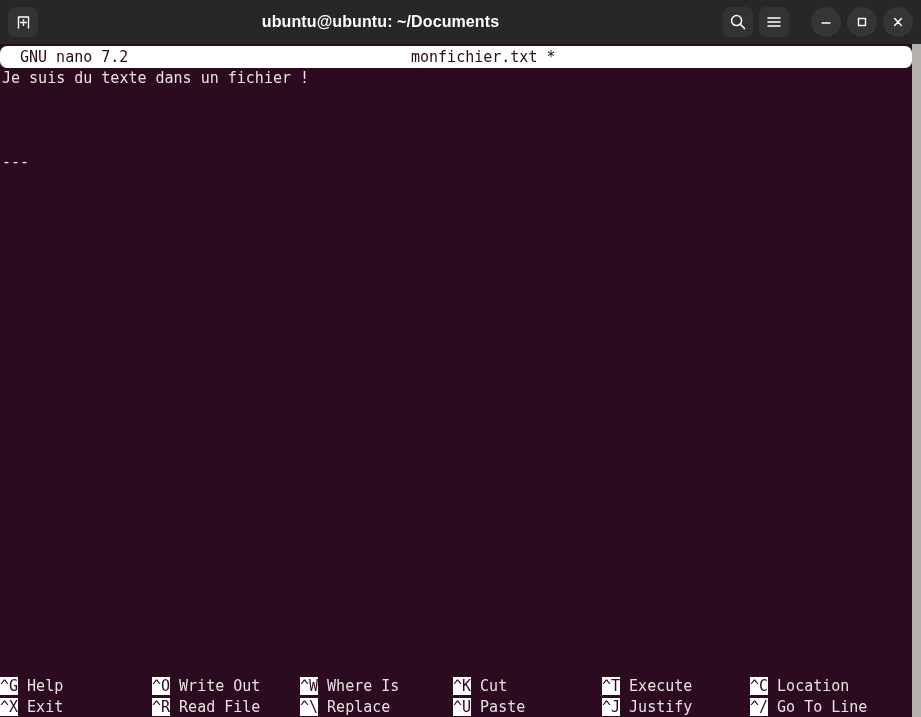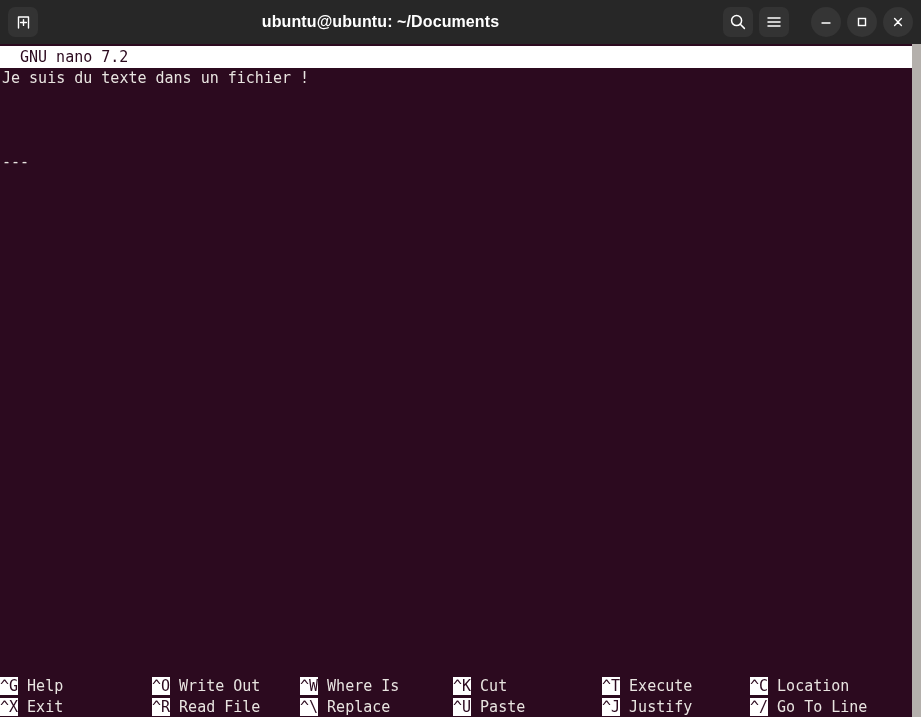--- a/index.html
+++ b/index.html
@@ -72,20 +72,21 @@
     position: absolute;
     top: 46px;
     left: 0;
     width: 912px;
     height: 22px;
     background: #ffffff;
     color: #2c0a1f;
     font-size: 15px;
     line-height: 22px;
     white-space: pre;
+    border-radius: 7px;
   }
   .nh-version {
     position: absolute;
     left: 20px;
     top: 0;
   }
   .nh-filename {
     position: absolute;
     left: 411px;
     top: 0;
@@ -207,20 +208,21 @@
         <svg class="ico" width="16" height="16" viewBox="0 0 16 16">
           <path d="M4.6 4.6 L11.4 11.4 M11.4 4.6 L4.6 11.4" stroke="#ffffff" stroke-width="1.4" stroke-linecap="round"></path>
         </svg>
       </div>
 
     </div>
   </div>
 
   <div class="nano-header">
     <span class="nh-version">GNU nano 7.2</span>
+    <span class="nh-filename">monfichier.txt *</span>
   </div>
 
   <div class="editor" id="editor">
       <div class="eline" style="top: 0px;">Je suis du texte dans un fichier !</div>
       <div class="eline" style="top: 84px;">---</div>
     </div>
 
   <div class="shortcuts">
     <div class="sc-row r1" id="sc-row-1"><span class="sc-cell" style="left: 0px;"><span class="sc-key">^G</span><span class="sc-label"> Help</span></span><span class="sc-cell" style="left: 152px;"><span class="sc-key">^O</span><span class="sc-label"> Write Out</span></span><span class="sc-cell" style="left: 300px;"><span class="sc-key">^W</span><span class="sc-label"> Where Is</span></span><span class="sc-cell" style="left: 453px;"><span class="sc-key">^K</span><span class="sc-label"> Cut</span></span><span class="sc-cell" style="left: 602px;"><span class="sc-key">^T</span><span class="sc-label"> Execute</span></span><span class="sc-cell" style="left: 750px;"><span class="sc-key">^C</span><span class="sc-label"> Location</span></span></div>
     <div class="sc-row r2" id="sc-row-2"><span class="sc-cell" style="left: 0px;"><span class="sc-key">^X</span><span class="sc-label"> Exit</span></span><span class="sc-cell" style="left: 152px;"><span class="sc-key">^R</span><span class="sc-label"> Read File</span></span><span class="sc-cell" style="left: 300px;"><span class="sc-key">^\</span><span class="sc-label"> Replace</span></span><span class="sc-cell" style="left: 453px;"><span class="sc-key">^U</span><span class="sc-label"> Paste</span></span><span class="sc-cell" style="left: 602px;"><span class="sc-key">^J</span><span class="sc-label"> Justify</span></span><span class="sc-cell" style="left: 750px;"><span class="sc-key">^/</span><span class="sc-label"> Go To Line</span></span></div>

